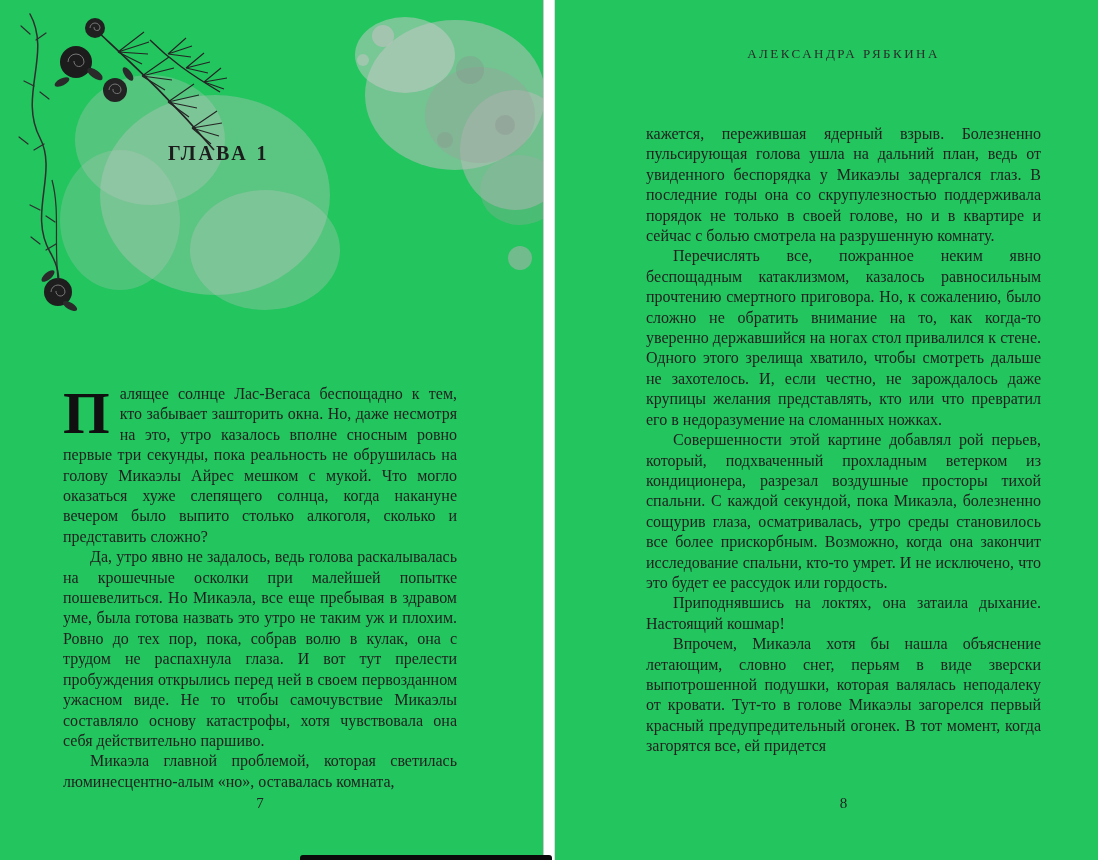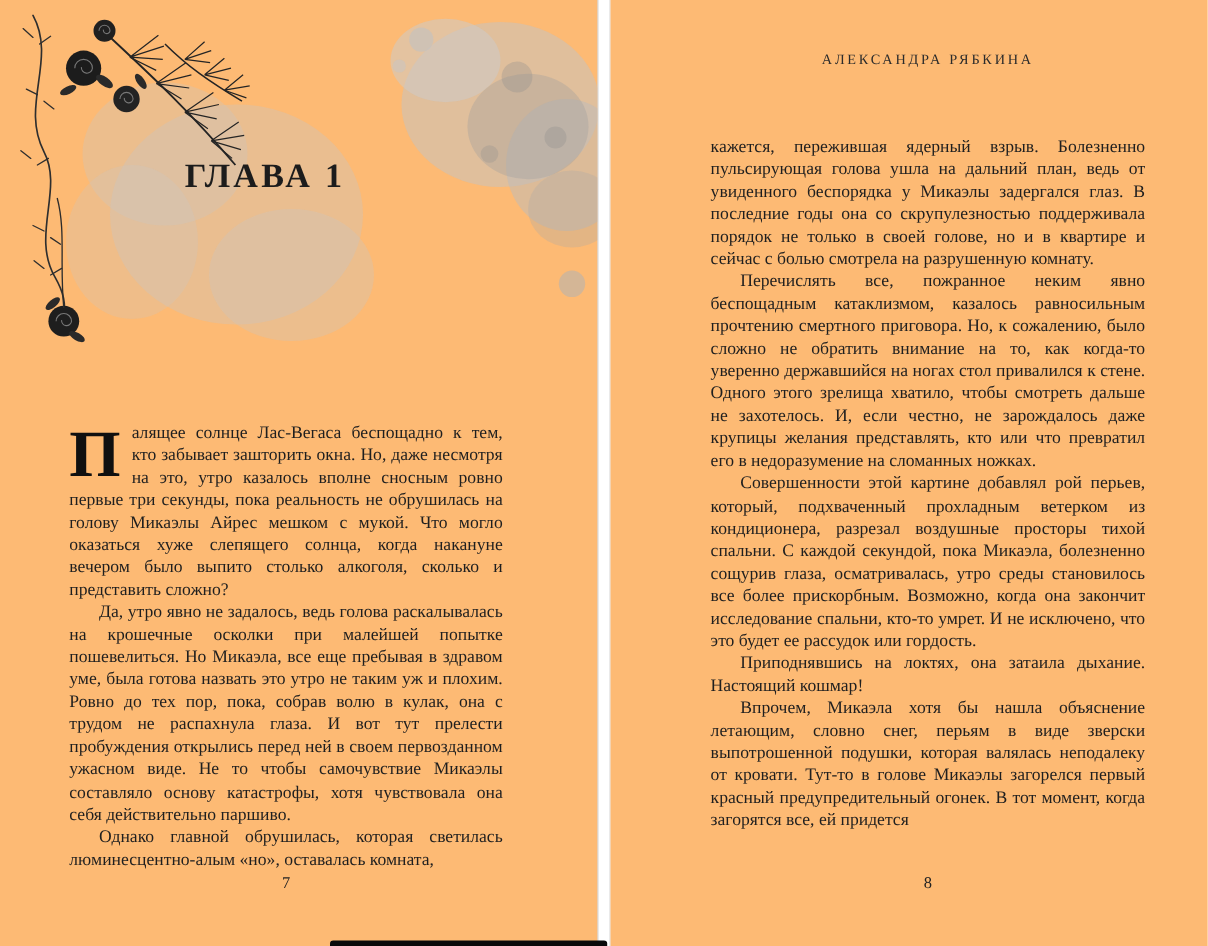--- a/index.html
+++ b/index.html
@@ -15,21 +15,21 @@
   .spread {
     position: relative;
     display: flex;
     width: 1098px;
     height: 860px;
     background: #ffffff;
   }
   .page {
     position: relative;
     height: 860px;
-    background: #fdba74;
+    background: #22c55e;
     flex: 1 1 auto;
   }
   .spine {
     width: 10px;
     flex: 0 0 10px;
     border-left: 1px solid #c9c9c9;
     border-right: 1px solid #dcdcdc;
     height: 860px;
   }
   
@@ -38,21 +38,21 @@
     left: 0; top: 0;
     width: 100%; height: 350px;
     overflow: hidden;
   }
   .chapter-head svg { position: absolute; left: 0; top: 0; }
   .chapter-title {
     position: absolute;
     left: 168px;
     top: 142px;
     margin: 0;
-    font-size: 31px;
+    font-size: 20px;
     font-weight: 600;
     letter-spacing: 3px;
     color: #1c1c1c;
     white-space: nowrap;
   }
   .text-col {
     position: absolute;
     text-align: justify;
     font-size: 16px;
     line-height: 20.4px;
@@ -168,21 +168,21 @@
           </g>
           <path d="M58,280 C54,240 60,210 52,180" stroke="#2c2c2c" stroke-width="1.2" fill="none"></path>
         </g>
       </svg>
       <h1 class="chapter-title">ГЛАВА 1</h1>
     </div>
 
     <div class="text-col left-col">
       <p class="no-indent"><span class="dropcap">П</span><span>алящее солнце Лас-Вегаса беспощадно к тем, кто забывает зашторить окна. Но, даже несмотря на это, утро казалось вполне сносным ровно первые три секунды, пока реальность не обрушилась на голову Микаэлы Айрес мешком с мукой. Что могло оказаться хуже слепящего солнца, когда накануне вечером было выпито столько алкоголя, сколько и представить сложно?</span></p>
       <p>Да, утро явно не задалось, ведь голова раскалывалась на крошечные осколки при малейшей попытке пошевелиться. Но Микаэла, все еще пребывая в здравом уме, была готова назвать это утро не таким уж и плохим. Ровно до тех пор, пока, собрав волю в кулак, она с трудом не распахнула глаза. И вот тут прелести пробуждения открылись перед ней в своем первозданном ужасном виде. Не то чтобы самочувствие Микаэлы составляло основу катастрофы, хотя чувствовала она себя действительно паршиво.</p>
-      <p>Однако главной обрушилась, которая светилась люминесцентно-алым «но», оставалась комната,</p>
+      <p>Микаэла главной проблемой, которая светилась люминесцентно-алым «но», оставалась комната,</p>
     </div>
 
     <div class="page-number left-num">7</div>
   </section>
 
   <div class="spine"></div>
 
   <section class="page">
     <div class="running-header">АЛЕКСАНДРА РЯБКИНА</div>
 

